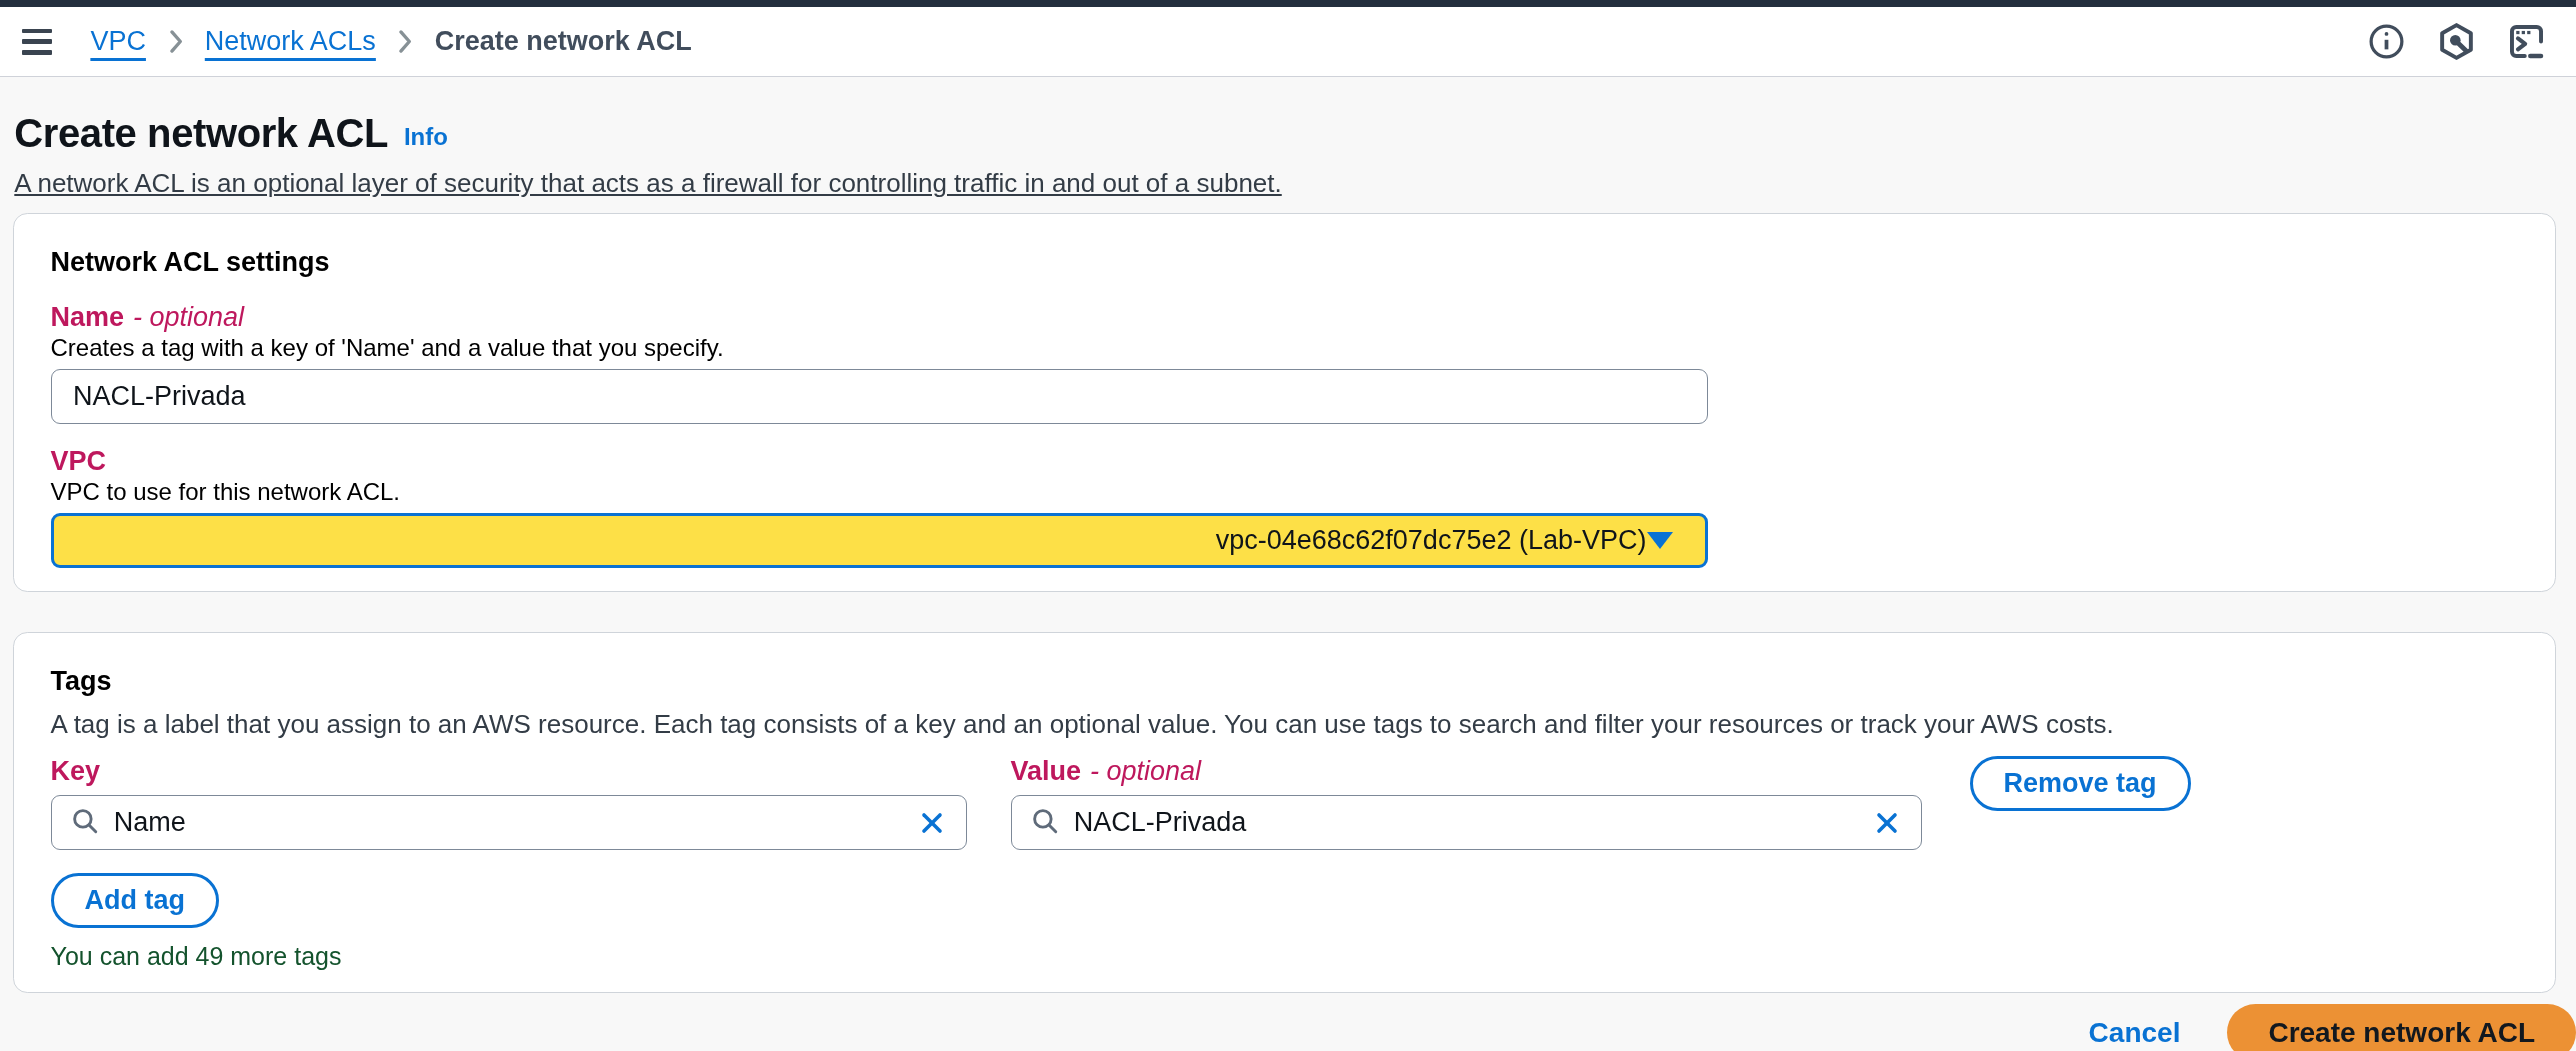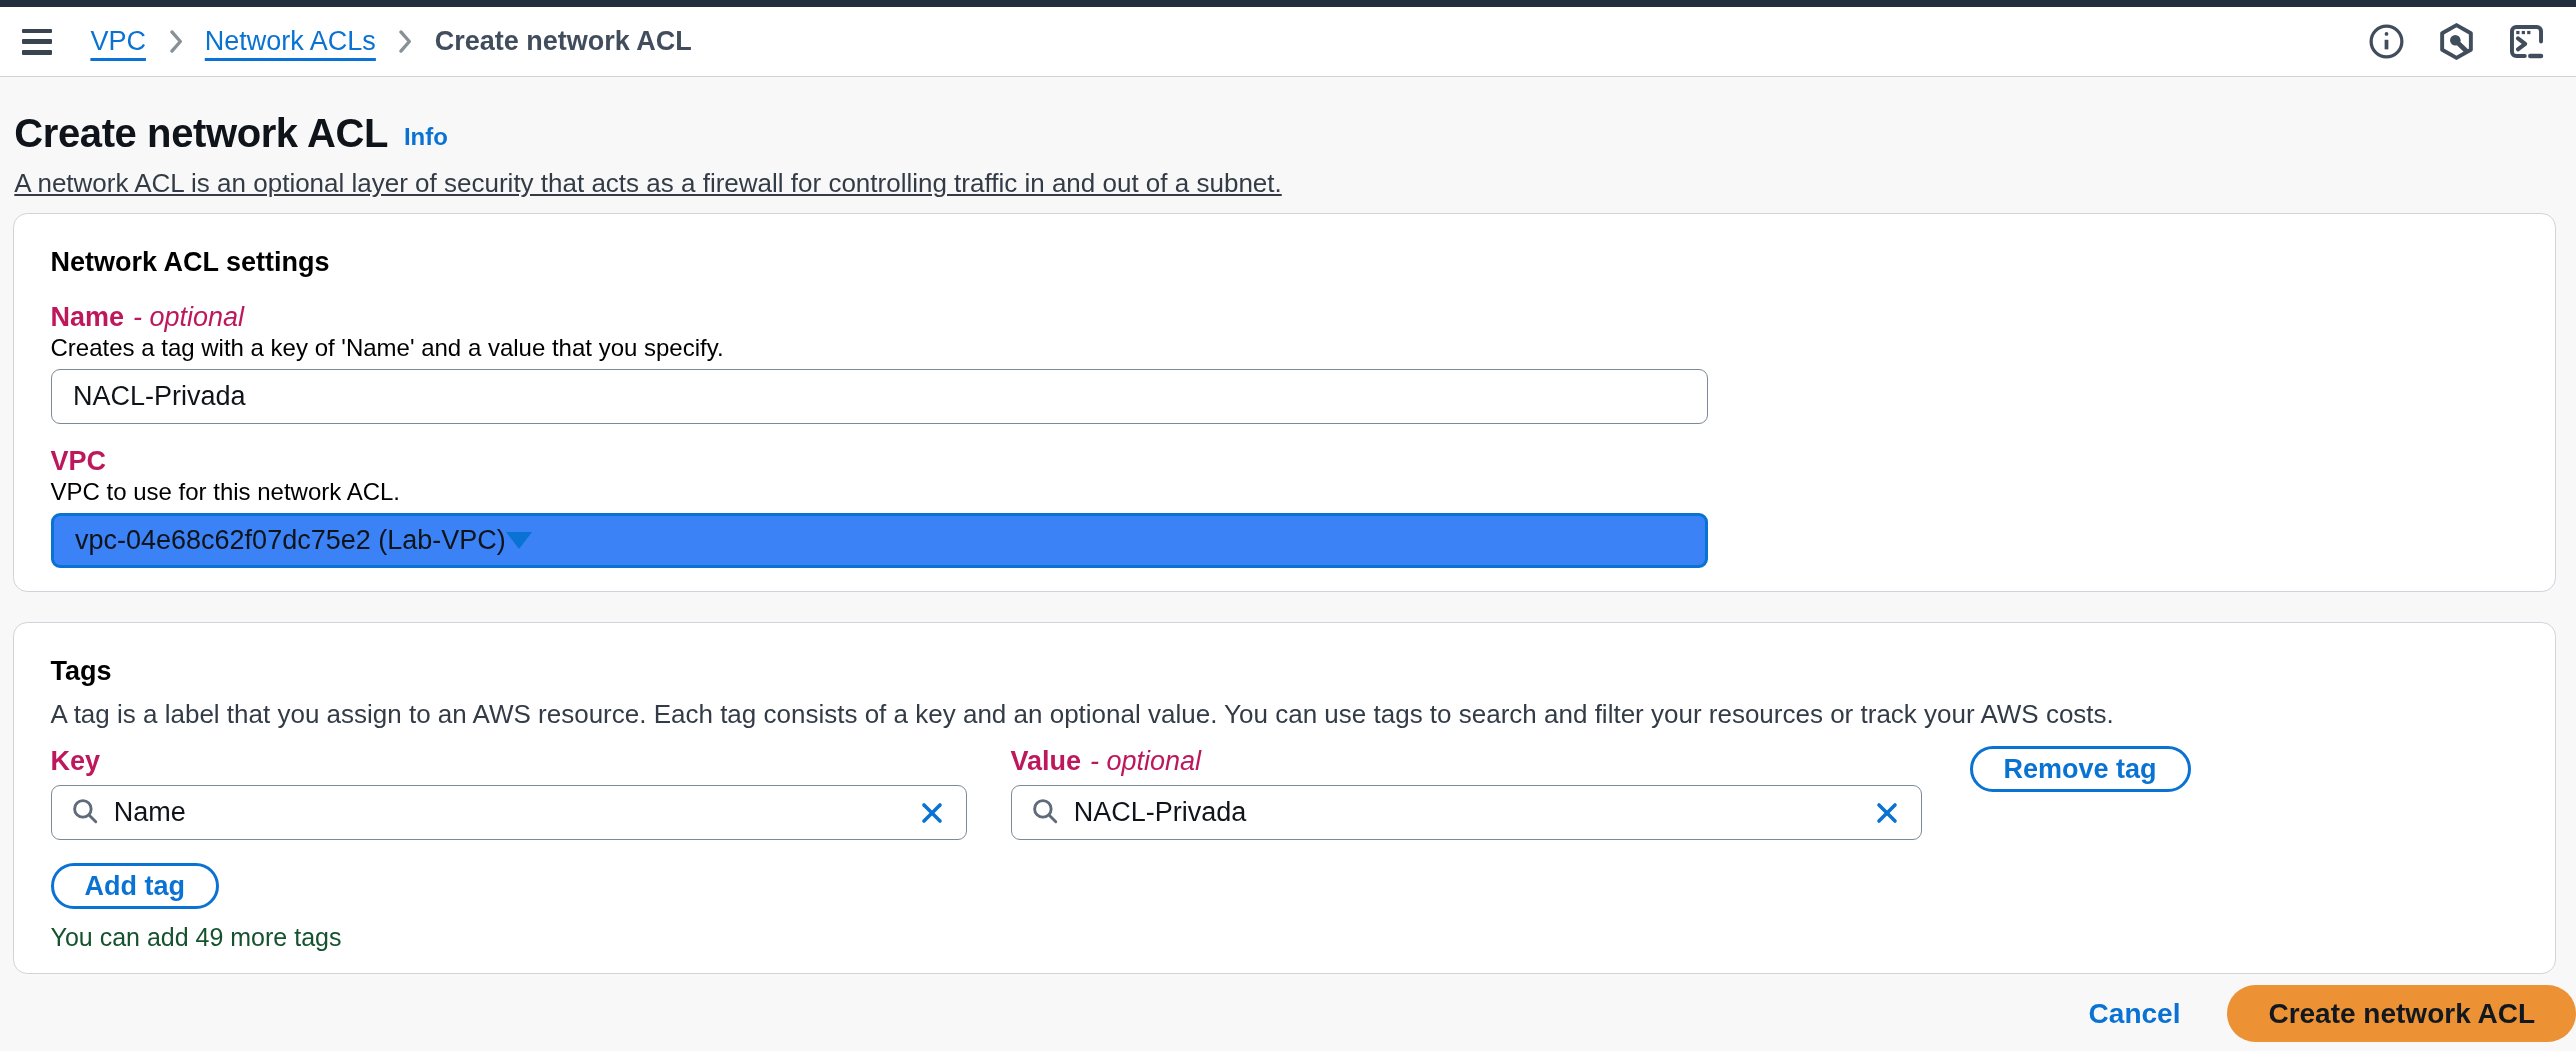--- a/index.html
+++ b/index.html
@@ -30,34 +30,34 @@
   .page-head { padding:34px 36px 0 14.3px; }
   .title-row { display:flex; align-items:baseline; }
   h1 { font-size:40px; line-height:45px; font-weight:700; color:#0f141a; letter-spacing:-0.4px; }
   .info-link { font-size:24px; font-weight:700; color:#0972d3; margin-left:16px; cursor:pointer; position:relative; top:-2.7px; }
   .page-desc { margin-top:10.7px; font-size:26px; line-height:32px; color:#333c46;text-decoration:underline; }
   
   .card {
     background:#ffffff; border:1.8px solid #cfd4da; border-radius:14.3px;
     margin:14.3px 19.7px 0 12.5px; padding:30px 36px 23px 37px;
   }
-  .card + .card { margin-top:30px; }
+  .card + .card { margin-top:40px; }
   .card-title { font-size:27px; line-height:36px; font-weight:700; color:#000000; }
   .field { margin-top:21.5px; }
   .field-label { font-size:27px; line-height:30px; font-weight:700; color:#be185d; }
   .optional-suffix { font-style:italic; font-weight:400; margin-left:9px; }
   .field-help { margin-top:3.6px; font-size:24px; line-height:25px; color:#000000; }
   .text-input {
     margin-top:9px; width:1657px; height:55px; border:1.8px solid #7d8998; border-radius:9px;
     font-size:27px; color:#0f141a; padding:0 21.5px; background:#fff;
     font-family:"Liberation Sans", sans-serif; outline:none; display:block;
   }
   .select {
     margin-top:9px; width:1657px; height:55px; border:3.6px solid #0972d3; border-radius:9px;
-    background:#3b82f6; display:flex; align-items:center; justify-content:flex-start;
+    background:#fde047; display:flex; align-items:center; justify-content:flex-end;
     padding:0 32px 0 21.5px; cursor:pointer;
   }
   .select-text { font-size:27px; color:#0f141a; }
   .select-caret {
     width:0; height:0; border-left:13.4px solid transparent; border-right:13.4px solid transparent;
     border-top:17px solid #0972d3;
   }
   
   .tags-desc { margin-top:9px; font-size:26px; line-height:32px; color:#333c46; }
   .tag-row { display:flex; align-items:flex-start; margin-top:16px;gap:12px; }
@@ -66,21 +66,21 @@
   .search-box {
     margin-top:9px; height:55px; border:1.8px solid #7d8998; border-radius:9px;
     background:#fff; display:flex; align-items:center; padding:0 18px;
   }
   .search-box input {
     border:none; outline:none; flex:1; font-size:27px; color:#0f141a;
     margin-left:14.3px; font-family:"Liberation Sans", sans-serif; min-width:0; background:transparent;
   }
   .clear-btn { display:flex; align-items:center; justify-content:center; cursor:pointer; margin-left:10.7px; }
   .btn-outline {
-    height:46px; border:3.6px solid #0972d3; border-radius:36px; background:transparent;
+    height:55px; border:3.6px solid #0972d3; border-radius:36px; background:transparent;
     color:#0972d3; font-weight:700; font-size:27px; padding:0 31px;
     display:inline-flex; align-items:center; cursor:pointer;
     font-family:"Liberation Sans", sans-serif;
   }
   .remove-btn { margin-left:36px; }
   .add-btn { margin-top:23px; }
   .remaining { margin-top:16px; font-size:25px; line-height:25px; color:#14532d; }
   
   .footer-actions { display:flex; align-items:center; justify-content:flex-end; margin-top:10.7px;padding-left:26px; }
   .cancel-link { font-size:28px; font-weight:700; color:#0972d3; cursor:pointer; }

